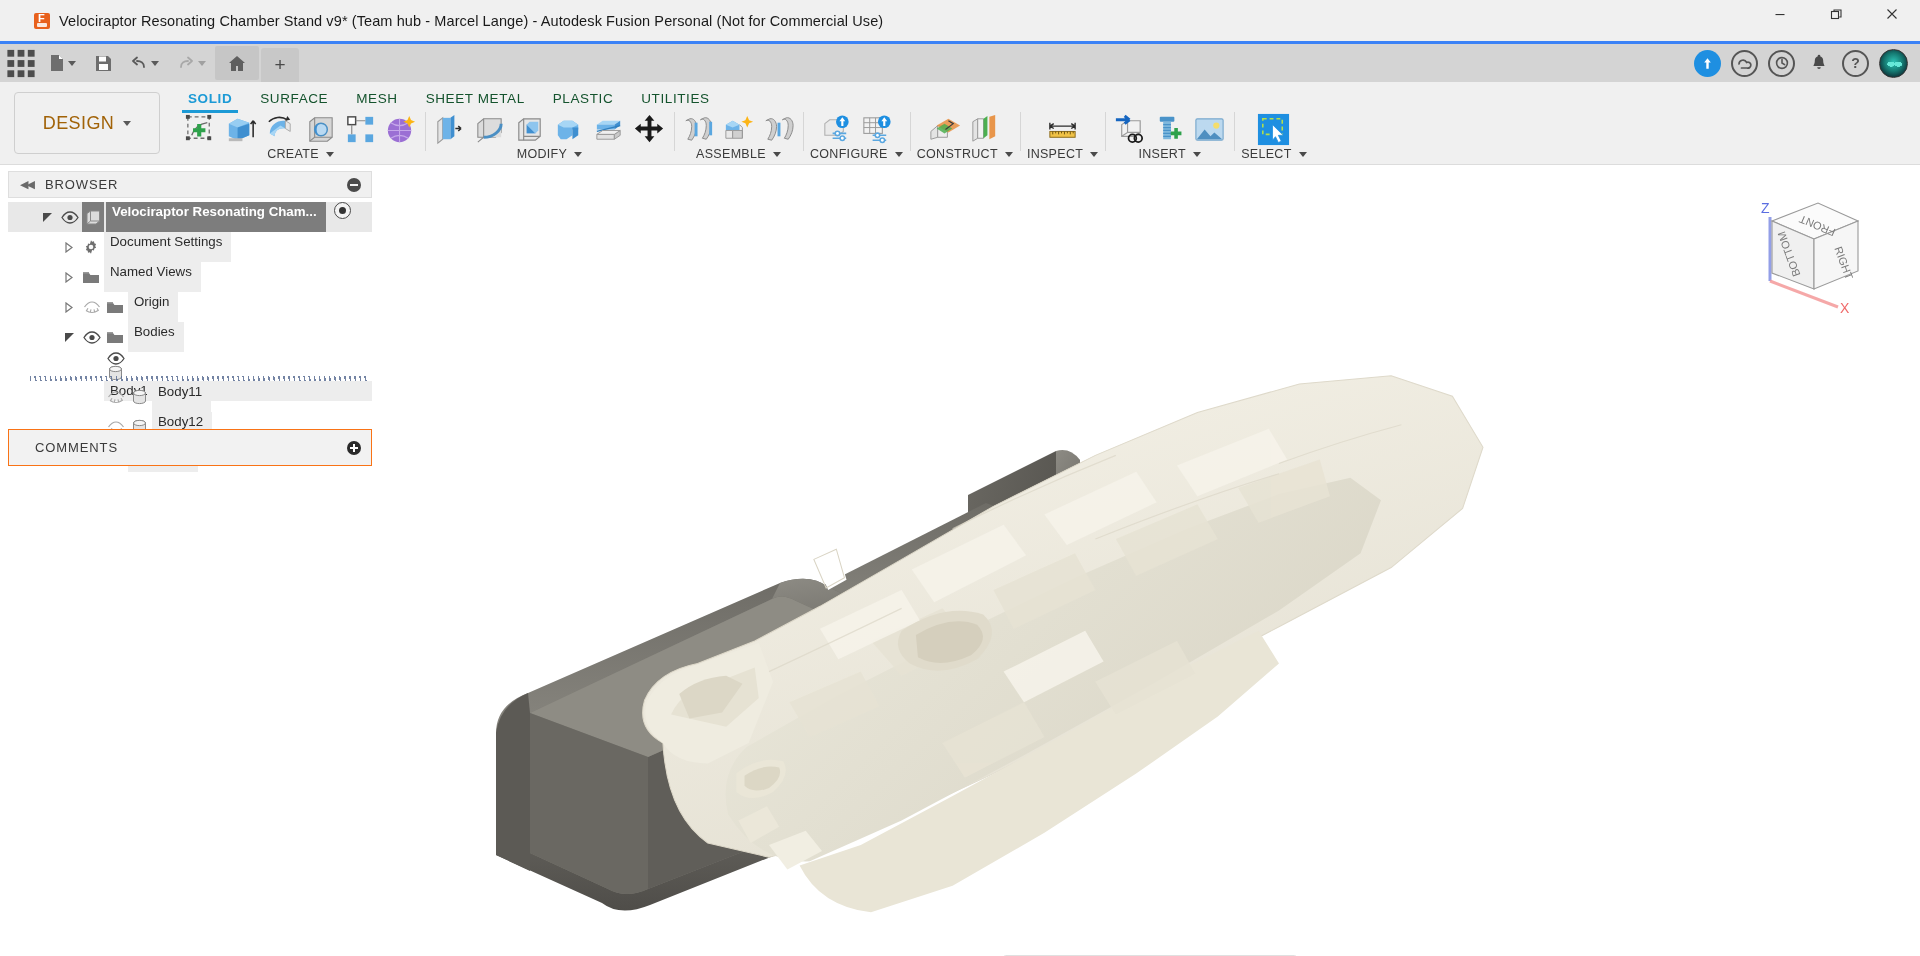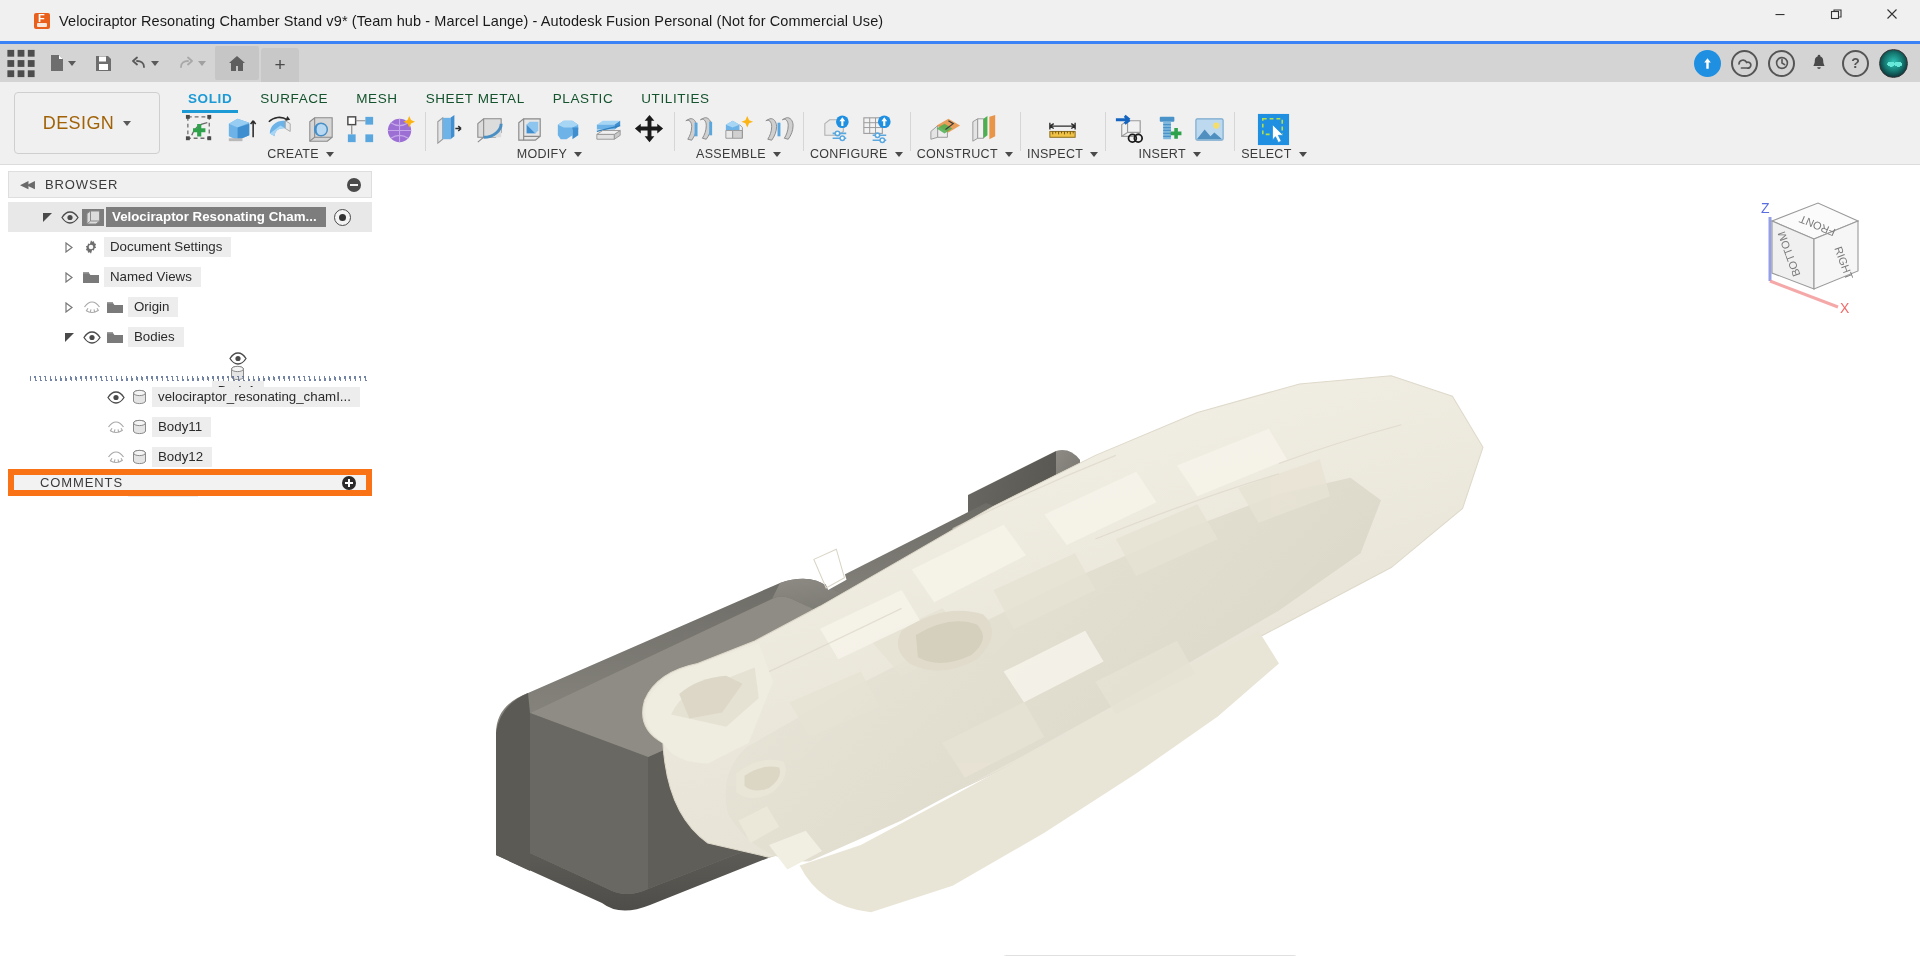--- a/index.html
+++ b/index.html
@@ -118,21 +118,21 @@
   }
   .collapse-arrows { font-size: 11px; color: #6a6a6a; letter-spacing: -2px; }
   .browser-title { font-size: 13px; color: #3a3a3a; letter-spacing: .9px; flex: 1; }
   .minus-circ { width: 14px; height: 14px; border-radius: 50%; background: #4a4a4a; position: relative; }
   .minus-circ::after { content: ""; position: absolute; left: 3px; top: 6px; width: 8px; height: 2px; background: #f0f0f0; }
   .plus-circ { width: 14px; height: 14px; border-radius: 50%; background: #2a2a2a; position: relative; }
   .plus-circ::after { content: ""; position: absolute; left: 3px; top: 6px; width: 8px; height: 2px; background: #fff; }
   .plus-circ::before { content: ""; position: absolute; left: 6px; top: 3px; width: 2px; height: 8px; background: #fff; }
 
   .tree { padding: 0 8px; }
-  .node { height: 30px; display: flex; align-items: center; position: relative; }
+  .node { height: 30px; display: flex; position: relative; }
   .twisty { width: 22px; display: flex; align-items: center; justify-content: center; flex: none; }
   .tri-down { width: 0; height: 0; border-left: 9px solid #4a4a4a; border-bottom: 9px solid transparent; }
   .eye { width: 24px; display: flex; align-items: center; justify-content: center; flex: none; }
   .node-ico { width: 22px; display: flex; align-items: center; justify-content: center; flex: none; margin-right: 2px; }
   .node-label { font-size: 13.3px; color: #2b2b2b; background: #ededed; padding: 2px 9px 3px 6px; white-space: nowrap; }
   .node.selected .node-label { background: #7d7d7d; color: #fff; font-weight: bold; }
   .node.selected .node-ico { background: #7d7d7d; }
   .sel-row { background: #e8e8e8; }
   .radio-dot {
     width: 17px; height: 17px; border-radius: 50%; border: 1.6px solid #4a4a4a; margin-left: 8px;
@@ -141,22 +141,22 @@
   .radio-dot i { width: 7px; height: 7px; border-radius: 50%; background: #333; display: block; }
   .sketch-underline { position: relative; flex-direction: column; }
   .sketch-underline::after {
     content: ""; position: absolute; left: 22px; right: 4px; bottom: 1px; height: 5px;
     background: repeating-linear-gradient(80deg,#5b6e93 0 1.5px, transparent 1.5px 5px);
     opacity: .85;
   }
 
   
   .comments {
-    position: absolute; left: 8px; bottom: 6px; width: 364px; height: 27px; background: #f2f2f2;
-    border: 6px solid #f97316; display: flex; align-items: center; padding: 0 10px 0 26px;
+    position: absolute; left: 8px; bottom: 6px; width: 364px; height: 37px; background: #f2f2f2;
+    border: 1px solid #f97316; display: flex; align-items: center; padding: 0 10px 0 26px;
   }
   .comments-label { font-size: 13px; color: #3a3a3a; letter-spacing: .9px; flex: 1; }
 
   
   .canvas { position: absolute; left: 380px; top: 0; right: 0; bottom: 0; background: #fff; overflow: hidden; }
   .model-svg { position: absolute; left: 0; top: 0; }
 
   
   .viewcube { position: absolute; right: 36px; top: 12px; width: 150px; height: 140px; }
 
@@ -827,35 +827,20 @@
         </span>
         <span class="node-ico">
           <svg width="17" height="16" viewBox="0 0 17 16">
             <path d="M2.5 4a6 2.6 0 0 1 12 0v8a6 2.6 0 0 1-12 0z" fill="#e4e4e4" stroke="#8a8a8a" stroke-width="1"></path>
             <ellipse cx="8.5" cy="4" rx="6" ry="2.6" fill="#f5f5f5" stroke="#8a8a8a" stroke-width="1"></ellipse>
             </svg>
         </span>
         <span class="node-label">Body1</span>
       </div>
 
-      <div class="node" style="padding-left:96px">
-        <span class="eye">
-          <svg width="18" height="13" viewBox="0 0 18 13">
-            <path d="M1 6.5C3.5 2.5 6 1 9 1s5.5 1.5 8 5.5C14.5 10.5 12 12 9 12S3.5 10.5 1 6.5z" fill="none" stroke="#4a4a4a" stroke-width="1.3"></path>
-            <circle cx="9" cy="6.5" r="2.6" fill="#4a4a4a"></circle>
-            </svg>
-        </span>
-        <span class="node-ico">
-          <svg width="17" height="16" viewBox="0 0 17 16">
-            <path d="M2.5 4a6 2.6 0 0 1 12 0v8a6 2.6 0 0 1-12 0z" fill="#e4e4e4" stroke="#8a8a8a" stroke-width="1"></path>
-            <ellipse cx="8.5" cy="4" rx="6" ry="2.6" fill="#f5f5f5" stroke="#8a8a8a" stroke-width="1"></ellipse>
-            </svg>
-        </span>
-        <span class="node-label">velociraptor_resonating_chamI...</span>
-      </div>
 
       <div class="node" style="padding-left:96px">
         <span class="eye">
           <svg width="18" height="14" viewBox="0 0 18 14">
             <path d="M1.5 7C4 3.4 6.4 2 9 2s5 1.4 7.5 5" fill="none" stroke="#a8a8a8" stroke-width="1.2"></path>
             <path d="M3 10.5C5 12 7 12.5 9 12.5s4-.5 6-2" fill="none" stroke="#a8a8a8" stroke-width="1.2"></path>
             <g stroke="#a8a8a8" stroke-width="1.1">
                 <path d="M5 8.2l-1.6 2.6M8 9.3l-.7 2.8M11 9.3l.7 2.8M14 8.2l1.6 2.6"></path>
               </g>
             </svg>

